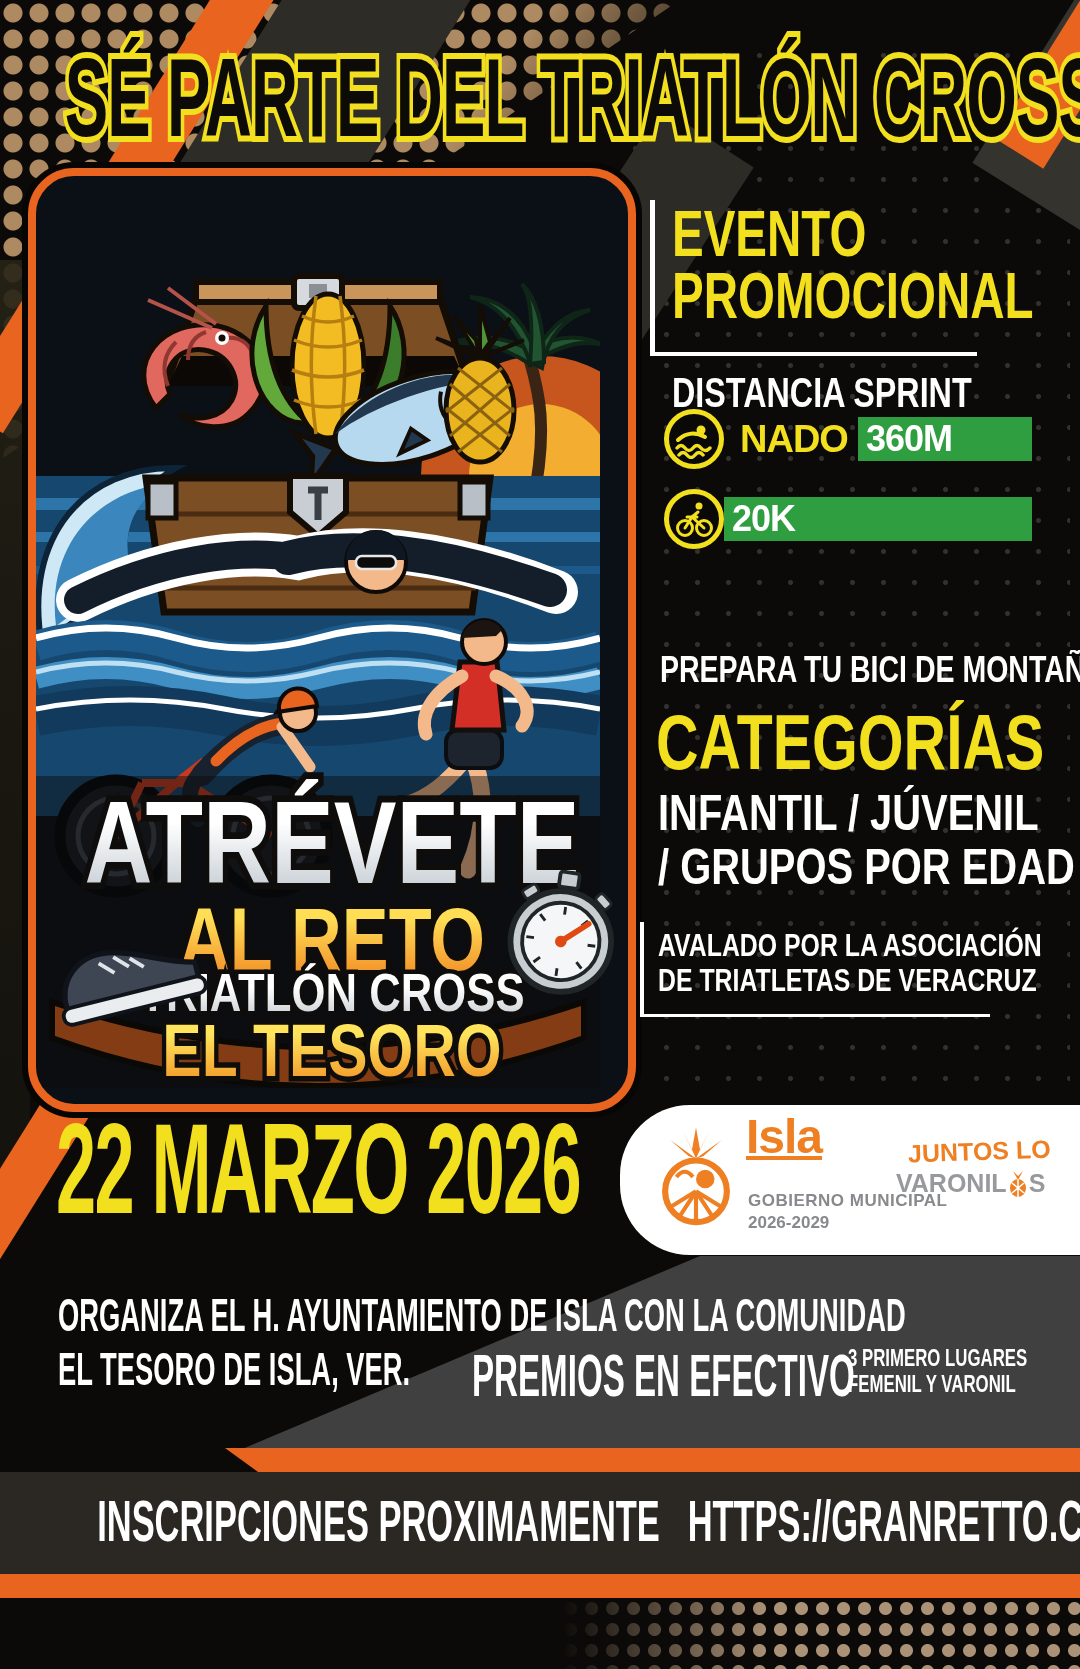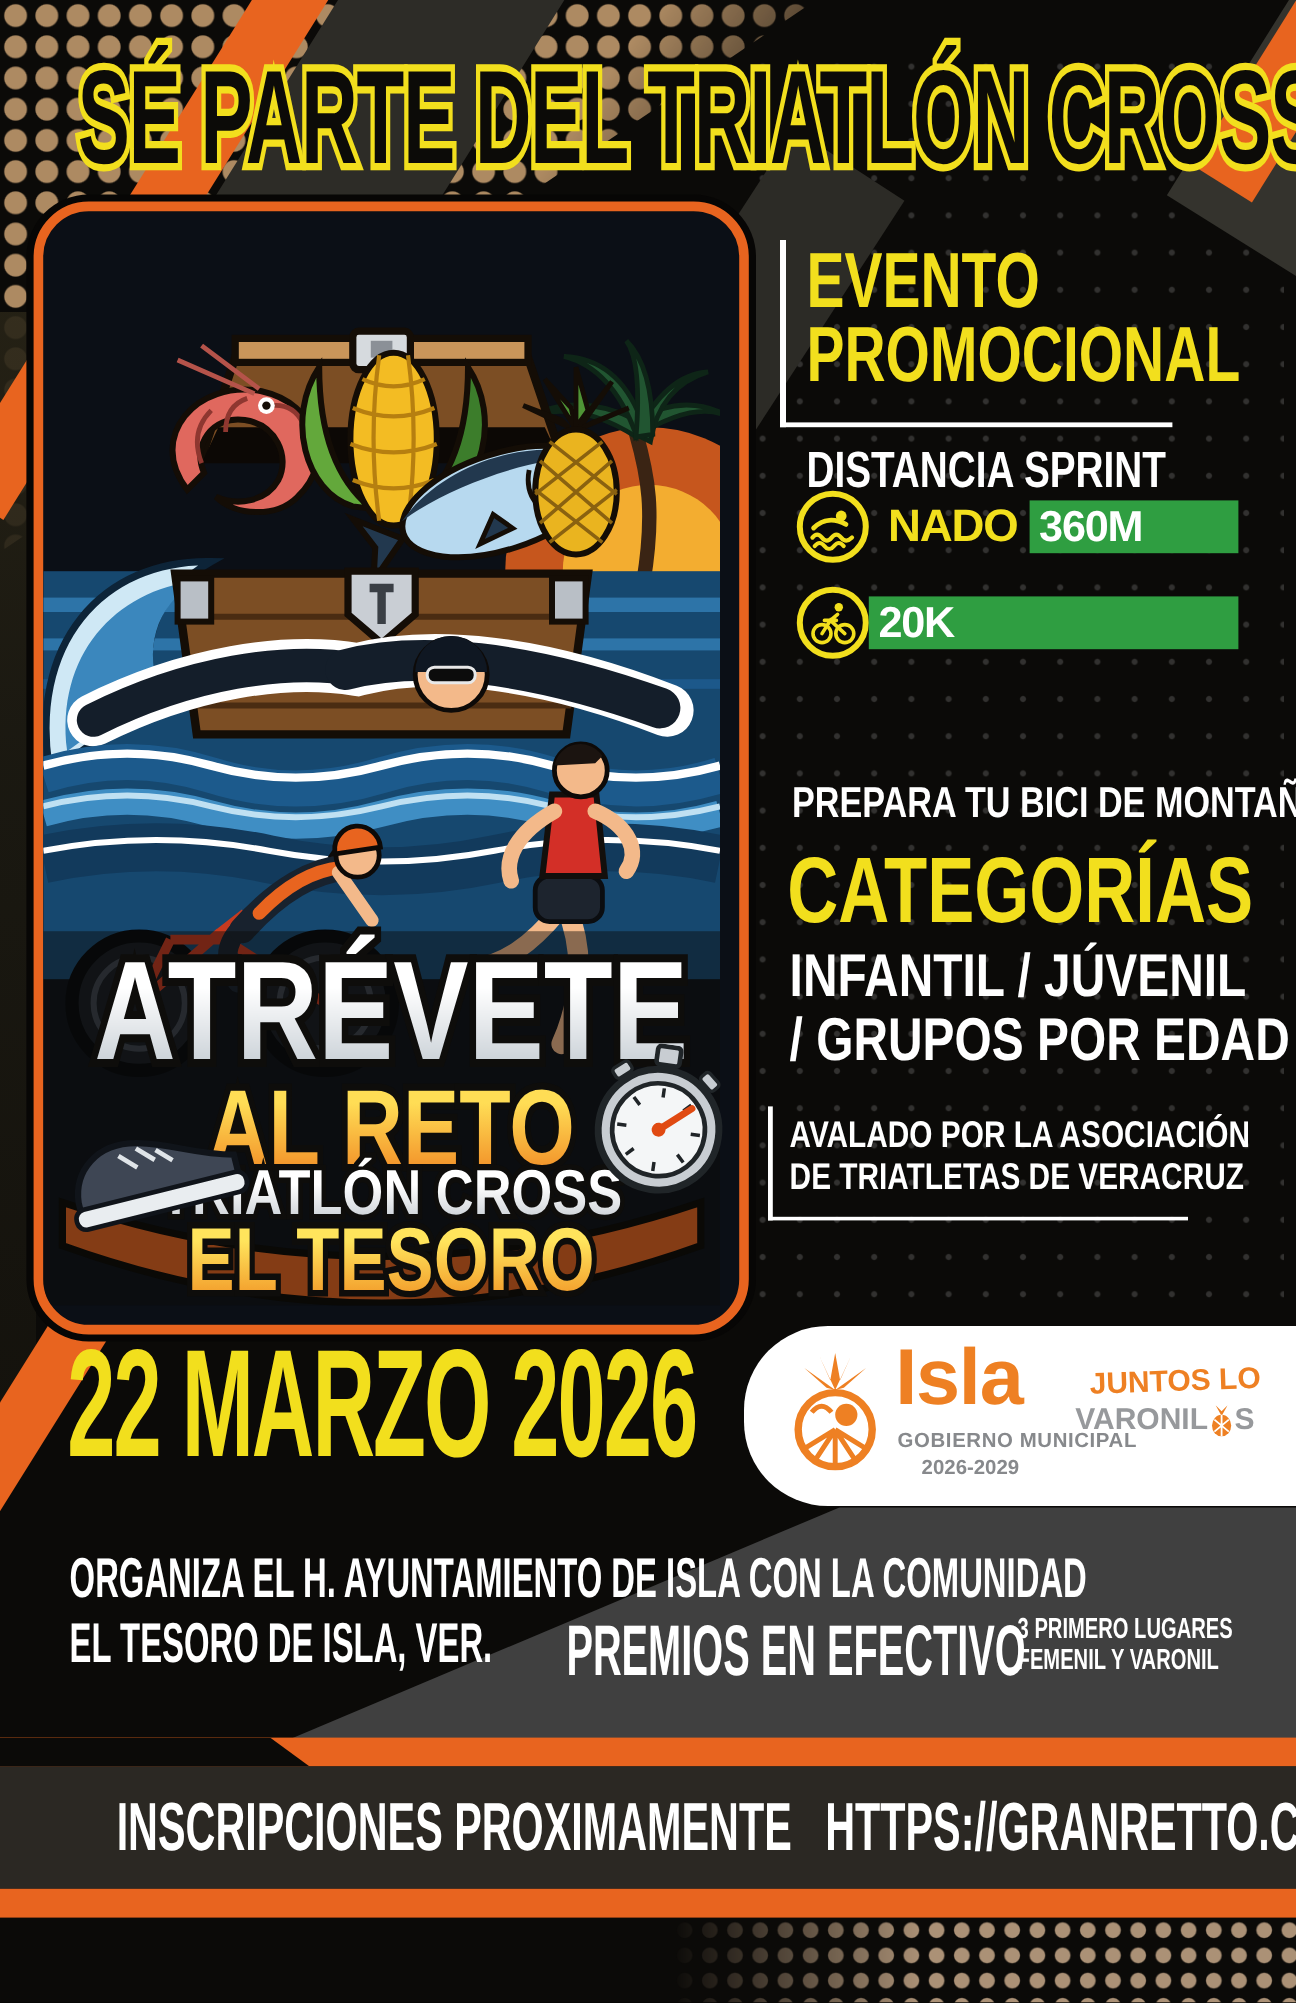--- a/index.html
+++ b/index.html
@@ -39,21 +39,21 @@
     background:linear-gradient(180deg,#272316,#1c1a12 40%,#15130d);opacity:.9;}
 
   
   #title{left:0;top:34px;width:1080px;text-align:center;z-index:5;font-size:74px;letter-spacing:-1px;
          transform:scale(.88,1.5);transform-origin:50% 0;}
   #title .s{-webkit-text-stroke:8px #f2df1d;color:#f2df1d;}
   #title .f{color:#0c0b08;}
 
   
   #badge{left:28px;top:168px;width:580px;height:928px;z-index:2;border:8px solid #e8641f;
-         border-radius:46px;background:#0b0f16;box-shadow:0 0 0 6px #070605;overflow:hidden;}
+         border-radius:46px;background:#0b0f16;box-shadow:0 0 0 6px #070605;overflow:hidden;padding-left:12px;}
   #badge svg.scene{position:absolute;left:0;top:0;}
   .artline{position:absolute;left:0;width:100%;text-align:center;z-index:3;font-weight:700;}
   #art1{top:600px;font-size:96px;transform:scale(.98,1.22);transform-origin:50% 0;}
   #art1 .s{-webkit-text-stroke:11px #0e0d0b;color:#0e0d0b;}
   #art1 .f{background:linear-gradient(180deg,#ffffff 35%,#b9c2ca);-webkit-background-clip:text;background-clip:text;color:transparent;}
   #art2{top:712px;font-size:74px;transform:scale(.95,1.2);transform-origin:50% 0;}
   #art2 .s{-webkit-text-stroke:10px #0e0d0b;color:#0e0d0b;}
   #art2 .f{background:linear-gradient(180deg,#ffdd55 30%,#ef7f1e);-webkit-background-clip:text;background-clip:text;color:transparent;}
   #art3{top:786px;font-size:46px;transform:scale(.95,1.15);transform-origin:50% 0;}
   #art3 .s{-webkit-text-stroke:8px #0e0d0b;color:#0e0d0b;}
@@ -79,23 +79,23 @@
   #bike-note{left:660px;top:650px;font-size:30px;color:#fff;transform:scale(.95,1.2);transform-origin:left top;z-index:3;}
   #cat-head{left:656px;top:698px;font-size:62px;color:#f2df1d;transform:scale(.95,1.25);transform-origin:left top;z-index:3;}
   #cat1{left:658px;top:784px;font-size:42px;color:#fff;transform:scale(.95,1.2);transform-origin:left top;z-index:3;}
   #cat2{left:658px;top:838px;font-size:42px;color:#fff;transform:scale(.95,1.2);transform-origin:left top;z-index:3;}
   #endorse-box{left:640px;top:922px;width:346px;height:92px;border-left:4px solid #fff;border-bottom:3px solid #fff;z-index:3;}
   #end1{left:658px;top:928px;font-size:27px;color:#fff;transform:scale(.92,1.15);transform-origin:left top;z-index:3;}
   #end2{left:658px;top:963px;font-size:27px;color:#fff;transform:scale(.92,1.15);transform-origin:left top;z-index:3;}
 
   
   #card{left:620px;top:1105px;width:460px;height:150px;background:#fff;border-radius:70px 0 0 70px;z-index:3;}
-  #isla-name{position:absolute;left:126px;top:4px;font-size:66px;font-weight:700;color:#ee8023;letter-spacing:-1px;}
+  #isla-name{position:absolute;left:126px;top:4px;font-size:48px;font-weight:700;color:#ee8023;letter-spacing:-1px;text-decoration:underline;}
   #isla-sub1{position:absolute;left:128px;top:86px;font-size:17px;font-weight:700;color:#87898c;letter-spacing:.5px;}
-  #isla-sub2{position:absolute;left:128px;top:108px;font-size:17px;font-weight:700;color:#87898c;margin-left:20px;}
+  #isla-sub2{position:absolute;left:128px;top:108px;font-size:17px;font-weight:700;color:#87898c;}
   #slogan1{position:absolute;left:288px;top:32px;font-size:25px;font-weight:700;color:#ee8023;transform:rotate(-2deg);}
   #slogan2{position:absolute;left:276px;top:64px;font-size:25px;font-weight:700;color:#97999c;display:flex;align-items:center;}
   #slogan2 svg{margin:0 1px;}
 
   
   #date{left:56px;top:1096px;font-size:88px;color:#f2df1d;letter-spacing:-2px;transform:scale(.82,1.45);transform-origin:left top;z-index:3;}
   #org1{left:58px;top:1288px;font-size:36px;color:#fff;transform:scale(.76,1.3);transform-origin:left top;z-index:3;}
   #org2{left:58px;top:1342px;font-size:36px;color:#fff;transform:scale(.76,1.3);transform-origin:left top;z-index:3;}
 
   

